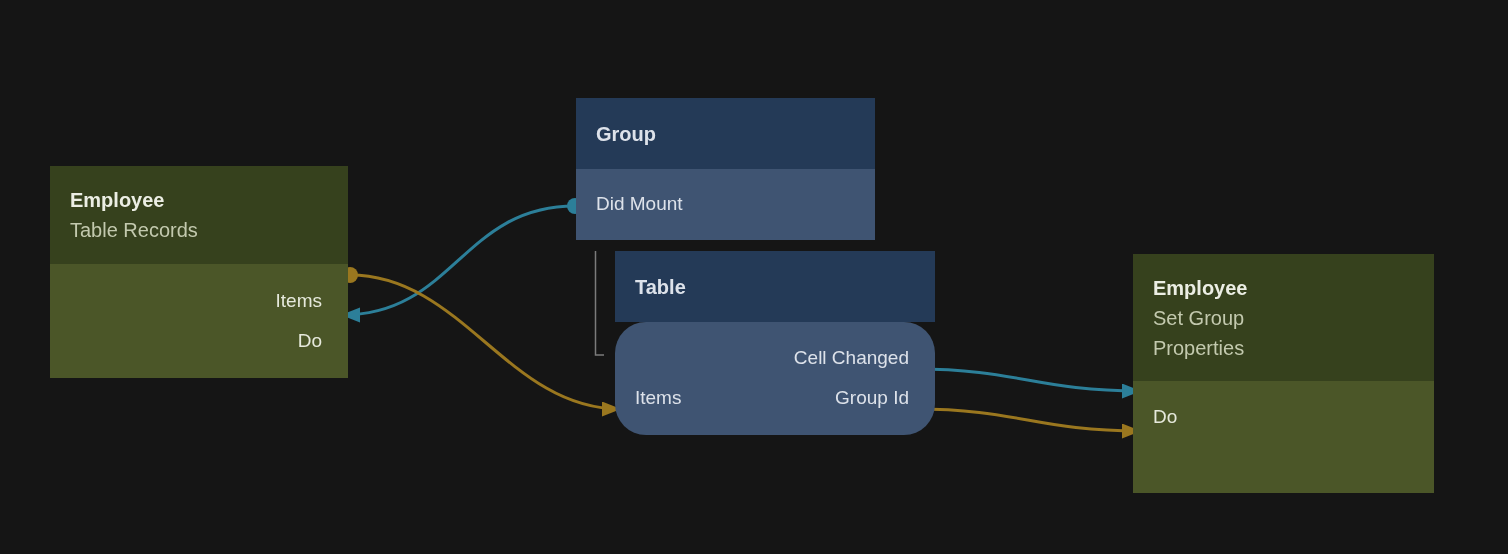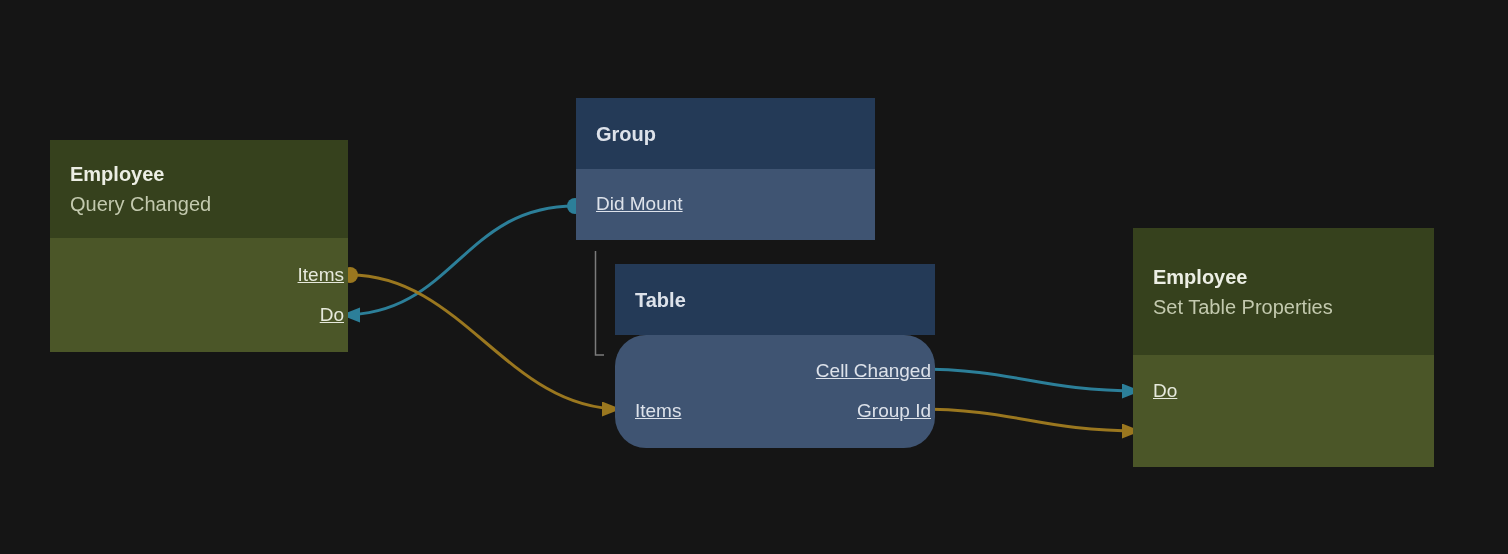--- a/index.html
+++ b/index.html
@@ -19,31 +19,30 @@
   .node-body{box-sizing:border-box;}
   .node-title{
     font-size:20px;font-weight:700;line-height:30px;
     color:var(--title-text,#ECEEE4);
   }
   .node-subtitle{
     font-size:20px;font-weight:400;line-height:30px;
     color:var(--subtitle-text,#C3C9AE);
   }
   .subtitle-narrow{max-width:180px;}
-  .green .node-header{background:var(--employee-header,#36411D);}
+  .green .node-header{background:var(--employee-header,#36411D);margin-top:26px;}
   .green .node-body{background:var(--employee-body,#4B5628);}
   .blue .node-header{background:var(--ui-header,#243A57);}
   .blue .node-body{background:var(--ui-body,#3F5472);}
   .blue .node-title{color:var(--port-text-blue,#DDE2EA);}
   .port-row{
     display:flex;align-items:center;
     height:40px;line-height:40px;
-    padding:0 4px 0 20px;box-sizing:border-box;
+    padding:0 26px 0 20px;box-sizing:border-box;
     font-size:19px;
-    text-decoration:underline;
   }
   .green .port-row{color:var(--port-text-green,#E6E9DC);}
   .blue .port-row{color:var(--port-text-blue,#DDE2EA);}
   .port-row .r{margin-left:auto;}
   .port-row .l{margin-right:auto;}
 </style>
 </head>
 <body style="background: rgb(21, 21, 21);">
 
 <div class="canvas">
@@ -64,21 +63,21 @@
       <circle cx="350" cy="275" r="8" fill="#9A771F"></circle>
       <path d="M 915 369 C 1018 369, 1037 391, 1140 391" stroke="#2C7F99" stroke-width="3" fill="none" stroke-linecap="round" marker-end="url(#arw0)"></path>
       <circle cx="915" cy="369" r="8" fill="#2C7F99"></circle>
       <path d="M 915 409 C 1018 409, 1037 431, 1140 431" stroke="#9A771F" stroke-width="3" fill="none" stroke-linecap="round" marker-end="url(#arw1)"></path>
       <circle cx="915" cy="409" r="8" fill="#9A771F"></circle>
     </svg>
 
   <div class="node green" style="left:50px;top:140px;width:298px;">
     <div class="node-header" style="height:98px;">
       <div class="node-title">Employee</div>
-      <div class="node-subtitle">Query Changed</div>
+      <div class="node-subtitle">Table Records</div>
     </div>
     <div class="node-body" style="height:114px;padding:17px 0;">
       <div class="port-row">
         <span class="r">Items</span>
       </div>
       <div class="port-row">
         <span class="r">Do</span>
       </div>
     </div>
   </div>
@@ -87,39 +86,39 @@
     <div class="node-header" style="height:71px;">
       <div class="node-title">Group</div>
     </div>
     <div class="node-body" style="height:71px;padding:15px 0;">
       <div class="port-row">
         <span class="l">Did Mount</span>
       </div>
     </div>
   </div>
 
-  <div class="node blue" style="left:615px;top:264px;width:320px;">
+  <div class="node blue" style="left:615px;top:251px;width:320px;">
     <div class="node-header" style="height:71px;">
       <div class="node-title">Table</div>
     </div>
     <div class="node-body" style="height:113px;padding:16px 0;border-radius:31px;">
       <div class="port-row">
         <span class="r">Cell Changed</span>
       </div>
       <div class="port-row">
         <span class="l">Items</span>
         <span class="r">Group Id</span>
       </div>
     </div>
   </div>
 
   <div class="node green" style="left:1133px;top:228px;width:301px;">
     <div class="node-header" style="height:127px;">
       <div class="node-title">Employee</div>
-      <div class="node-subtitle subtitle-narrow">Set Table Properties</div>
+      <div class="node-subtitle subtitle-narrow">Set Group Properties</div>
     </div>
     <div class="node-body" style="height:112px;padding:16px 0;">
       <div class="port-row">
         <span class="l">Do</span>
       </div>
     </div>
   </div>
 
 </div>
 

